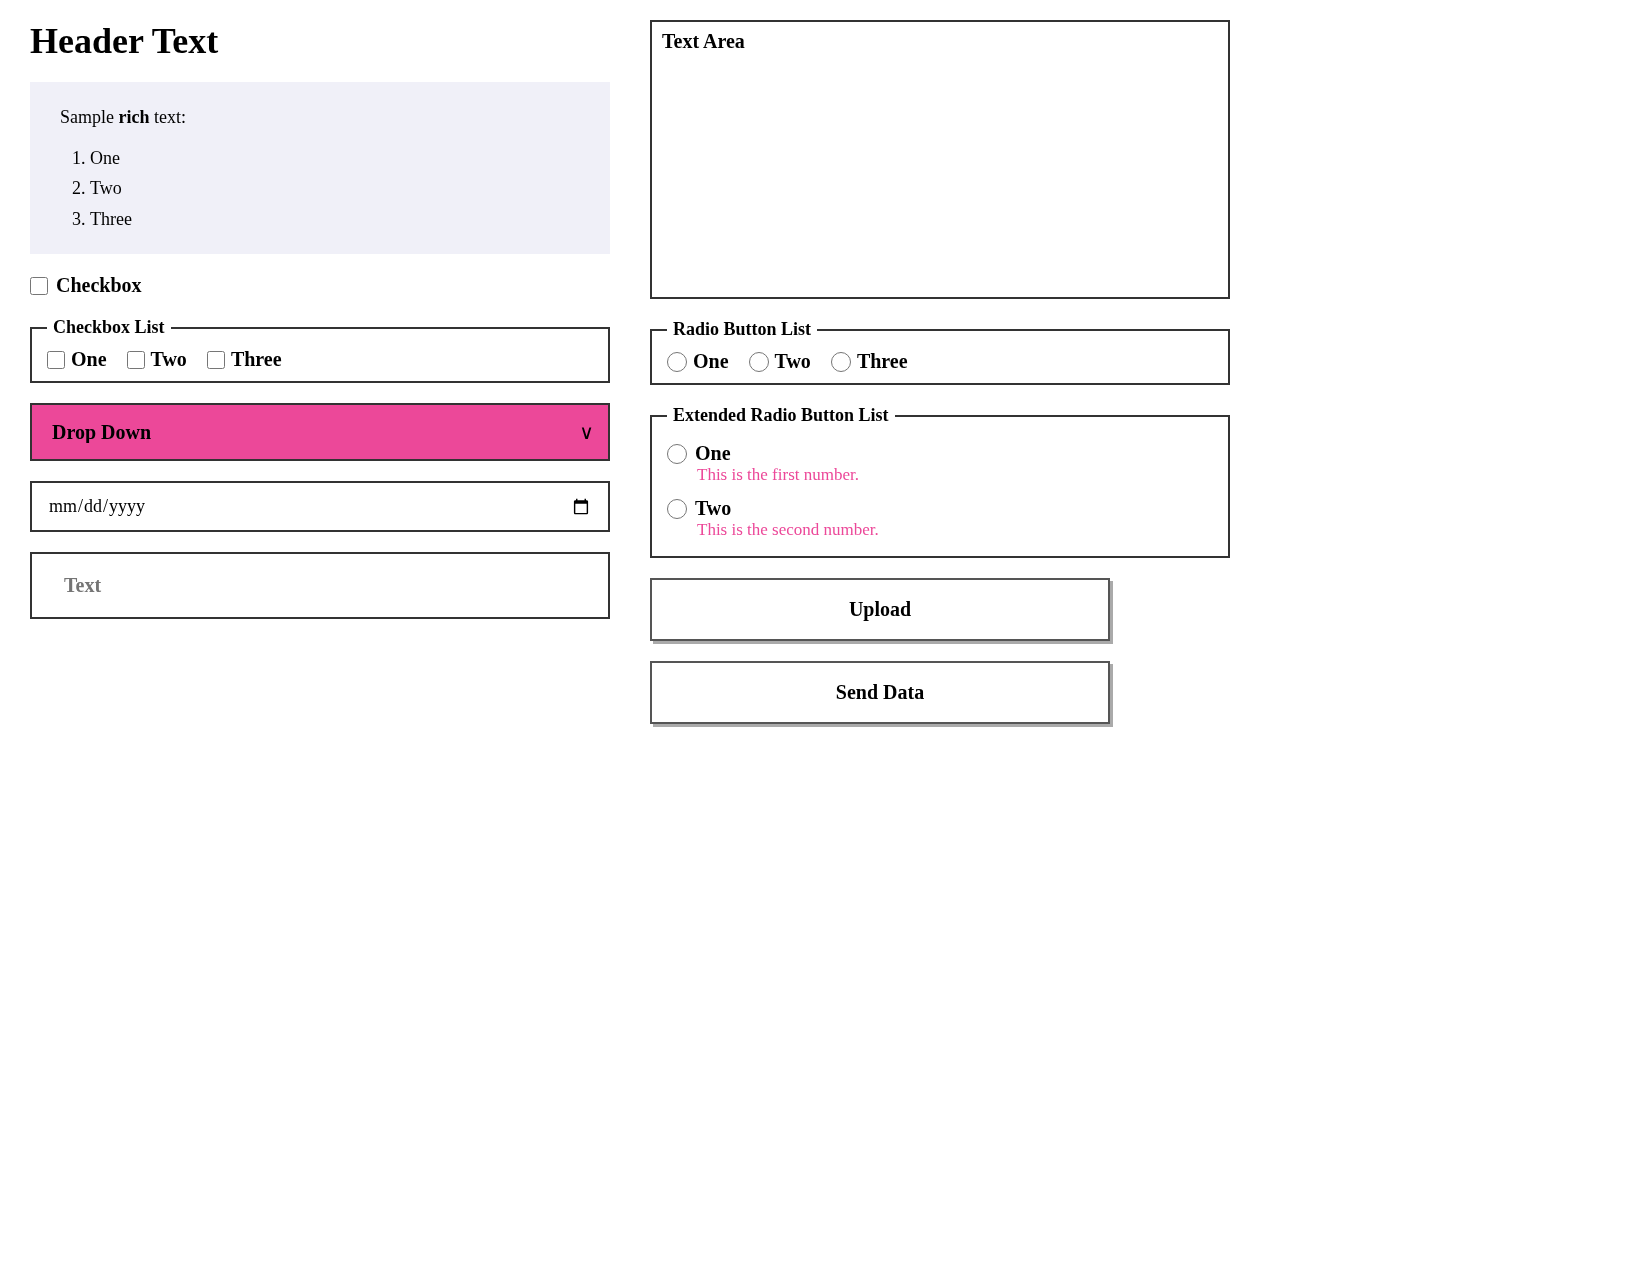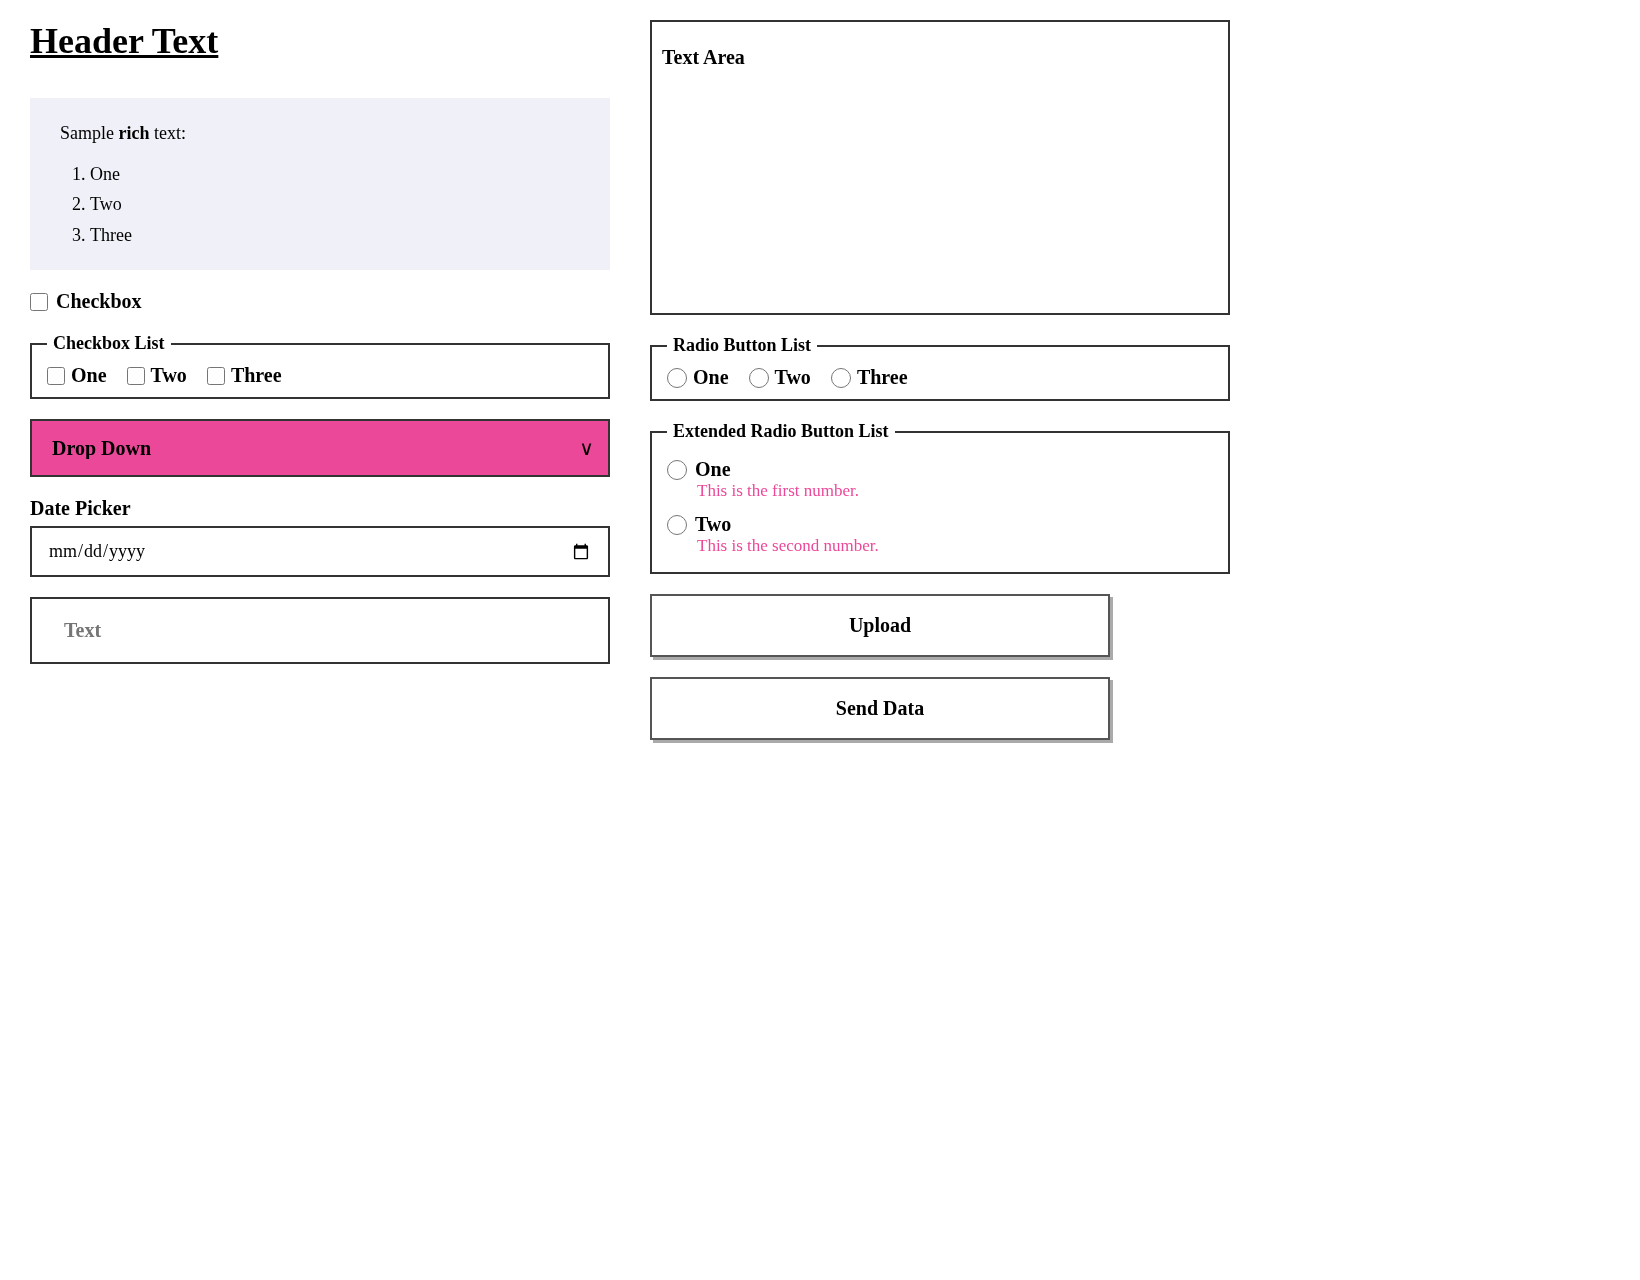--- a/index.html
+++ b/index.html
@@ -33,22 +33,21 @@
     .right-col {
       display: flex;
       flex-direction: column;
       gap: 20px;
     }
 
     
     .header-text {
       font-size: 36px;
       font-weight: bold;
-      margin-bottom: 16px;
-      text-decoration: underline;
+      margin-bottom: 0;
     }
 
     
     .rich-text-box {
       background: #f0f0f8;
       padding: 20px 30px;
       font-size: 18px;
       line-height: 1.7;
     }
 
@@ -159,21 +158,21 @@
       padding: 20px 32px;
       font-size: 20px;
       font-weight: bold;
       font-family: Georgia, 'Times New Roman', serif;
       border: 2px solid #333;
     }
 
     .textarea-label {
       font-weight: bold;
       font-size: 20px;
-      padding: 24px 10px 4px 10px;
+      padding: 8px 10px 4px 10px;
       display: block;
     }
 
     .textarea-wrapper {
       border: 2px solid #333;
       display: flex;
       flex-direction: column;
     }
 
     .textarea-wrapper textarea {
@@ -302,21 +301,20 @@
         </label>
       </div>
     </fieldset>
 
     <div class="dropdown-wrapper">
       <select class="dropdown-select"><option>Drop Down</option><option>One</option><option>Two</option><option>Three</option></select>
       <span class="dropdown-chevron">∨</span>
     </div>
 
     <div>
-      <div class="date-picker-label">Date Picker</div>
       <input type="date" class="date-picker-input" placeholder="mm/dd/yyyy" style="">
     </div>
 
     <div>
       <input type="text" class="text-input-field" placeholder="Text" style="">
     </div>
 
   </div>
 
   <div class="right-col">

